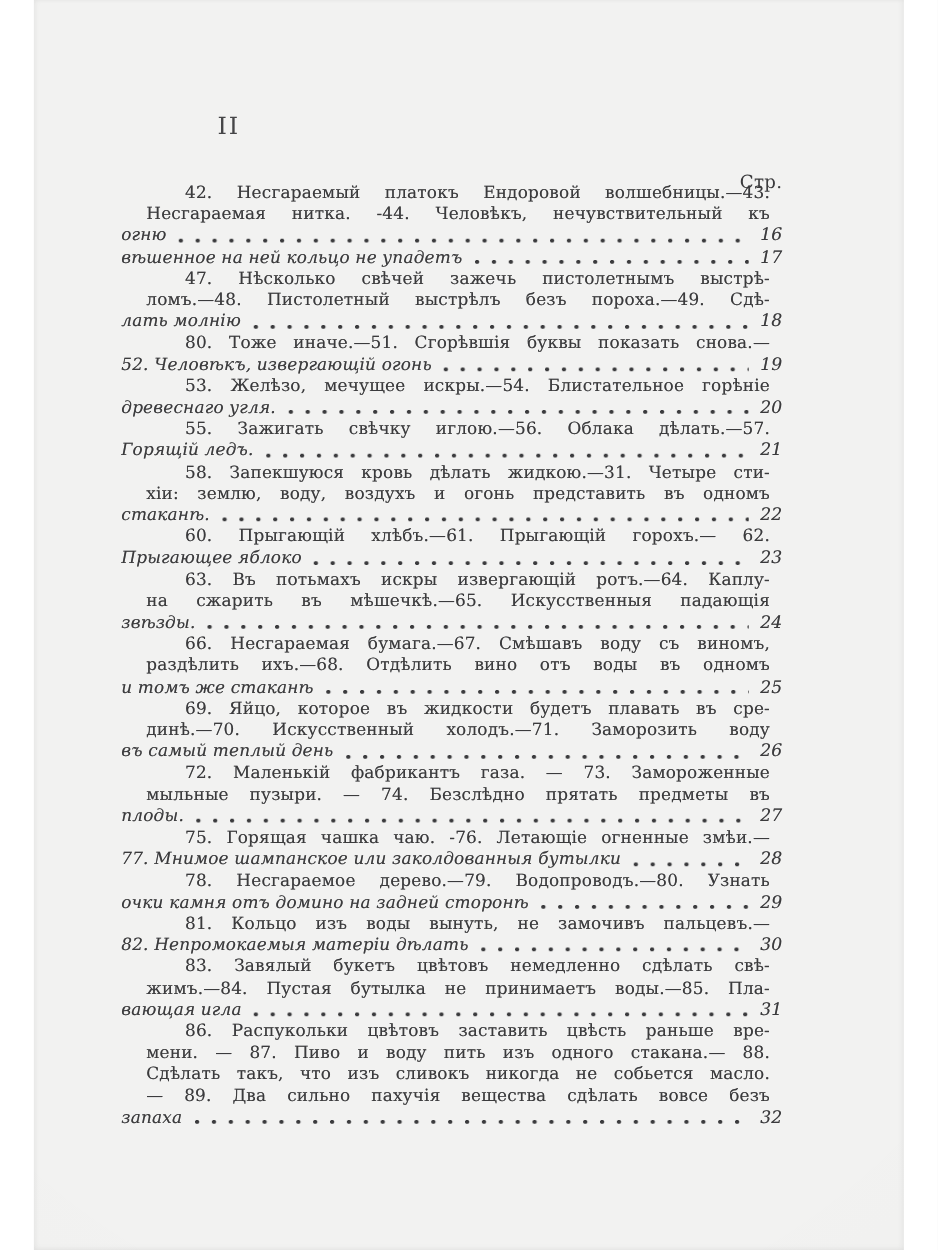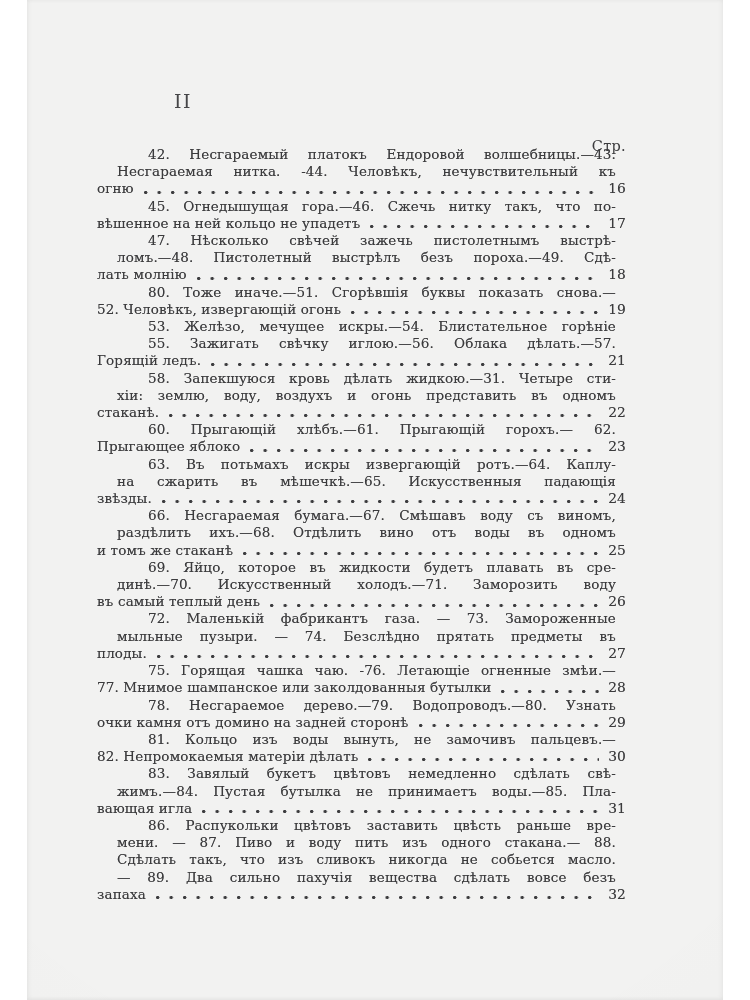--- a/index.html
+++ b/index.html
@@ -40,21 +40,21 @@
   .line{width:529px;}
   .line.j{
     text-align:justify;
     text-align-last:justify;
     -moz-text-align-last:justify;
     padding-right:30px;
     box-sizing:border-box;
     margin-left:20px;
   }
   .line.ind{text-indent:31px;}
-  .line.lead{display:flex;}
+  .line.lead{display:flex;font-style:italic;}
   .txt{white-space:nowrap;}
   .j .txt{white-space:normal;}
   .dots{
     flex:1 1 auto;
     background-image:radial-gradient(circle at 1.7px 1.7px, var(--ink) 1.4px, rgba(0,0,0,0) 2.05px);
     background-size:13.5px 3.4px;
     background-repeat:repeat-x;
     background-position:left 6px bottom 3.5px;
     margin-left:4px;
   }
@@ -79,25 +79,20 @@
         <div class="line j">
     <span class="txt">Несгараемая нитка. -44. Человѣкъ, нечувствительный къ</span>
     
     
   </div>
         <div class="line lead">
     <span class="txt">огню</span>
     <span class="dots"></span>
     <span class="pnum">16</span>
   </div>
-        <div class="line ind j">
-    <span class="txt">45. Огнедышущая гора.—46. Сжечь нитку такъ, что по-</span>
-    
-    
-  </div>
         <div class="line lead">
     <span class="txt">вѣшенное на ней кольцо не упадетъ</span>
     <span class="dots"></span>
     <span class="pnum">17</span>
   </div>
         <div class="line ind j">
     <span class="txt">47. Нѣсколько свѣчей зажечь пистолетнымъ выстрѣ-</span>
     
     
   </div>
@@ -118,20 +113,25 @@
   </div>
         <div class="line lead">
     <span class="txt">52. Человѣкъ, извергающій огонь</span>
     <span class="dots"></span>
     <span class="pnum">19</span>
   </div>
         <div class="line ind j">
     <span class="txt">53. Желѣзо, мечущее искры.—54. Блистательное горѣніе</span>
     
     
+  </div>
+        <div class="line lead">
+    <span class="txt">древеснаго угля.</span>
+    <span class="dots"></span>
+    <span class="pnum">20</span>
   </div>
         <div class="line ind j">
     <span class="txt">55. Зажигать свѣчку иглою.—56. Облака дѣлать.—57.</span>
     
     
   </div>
         <div class="line lead">
     <span class="txt">Горящій ледъ.</span>
     <span class="dots"></span>
     <span class="pnum">21</span>

